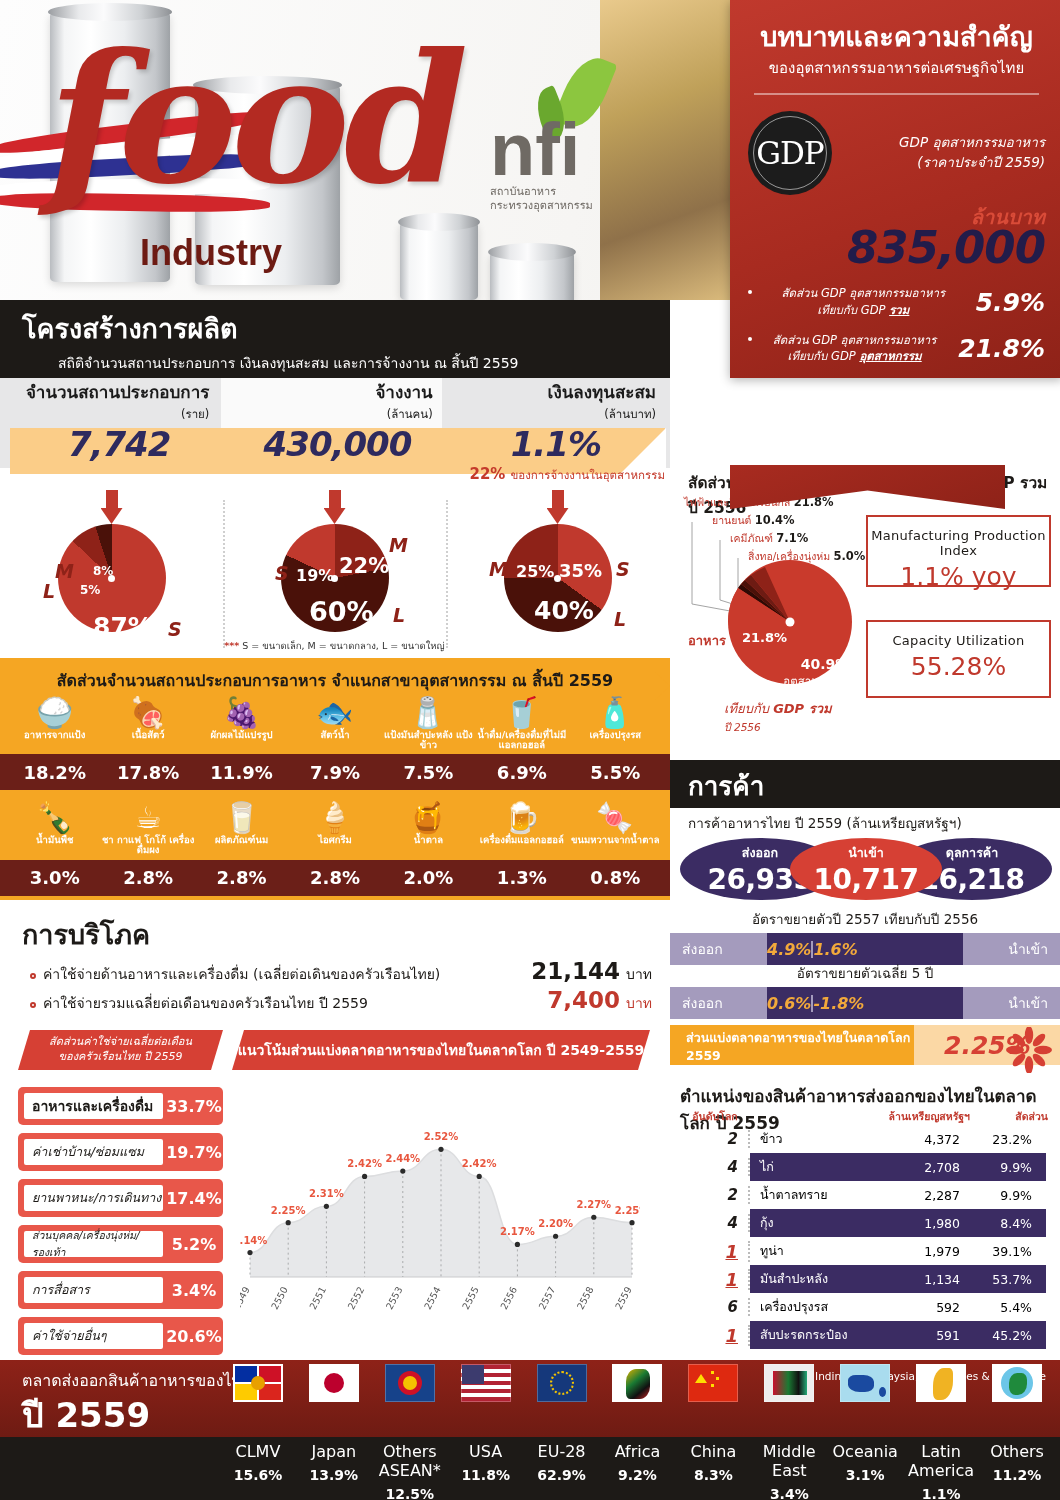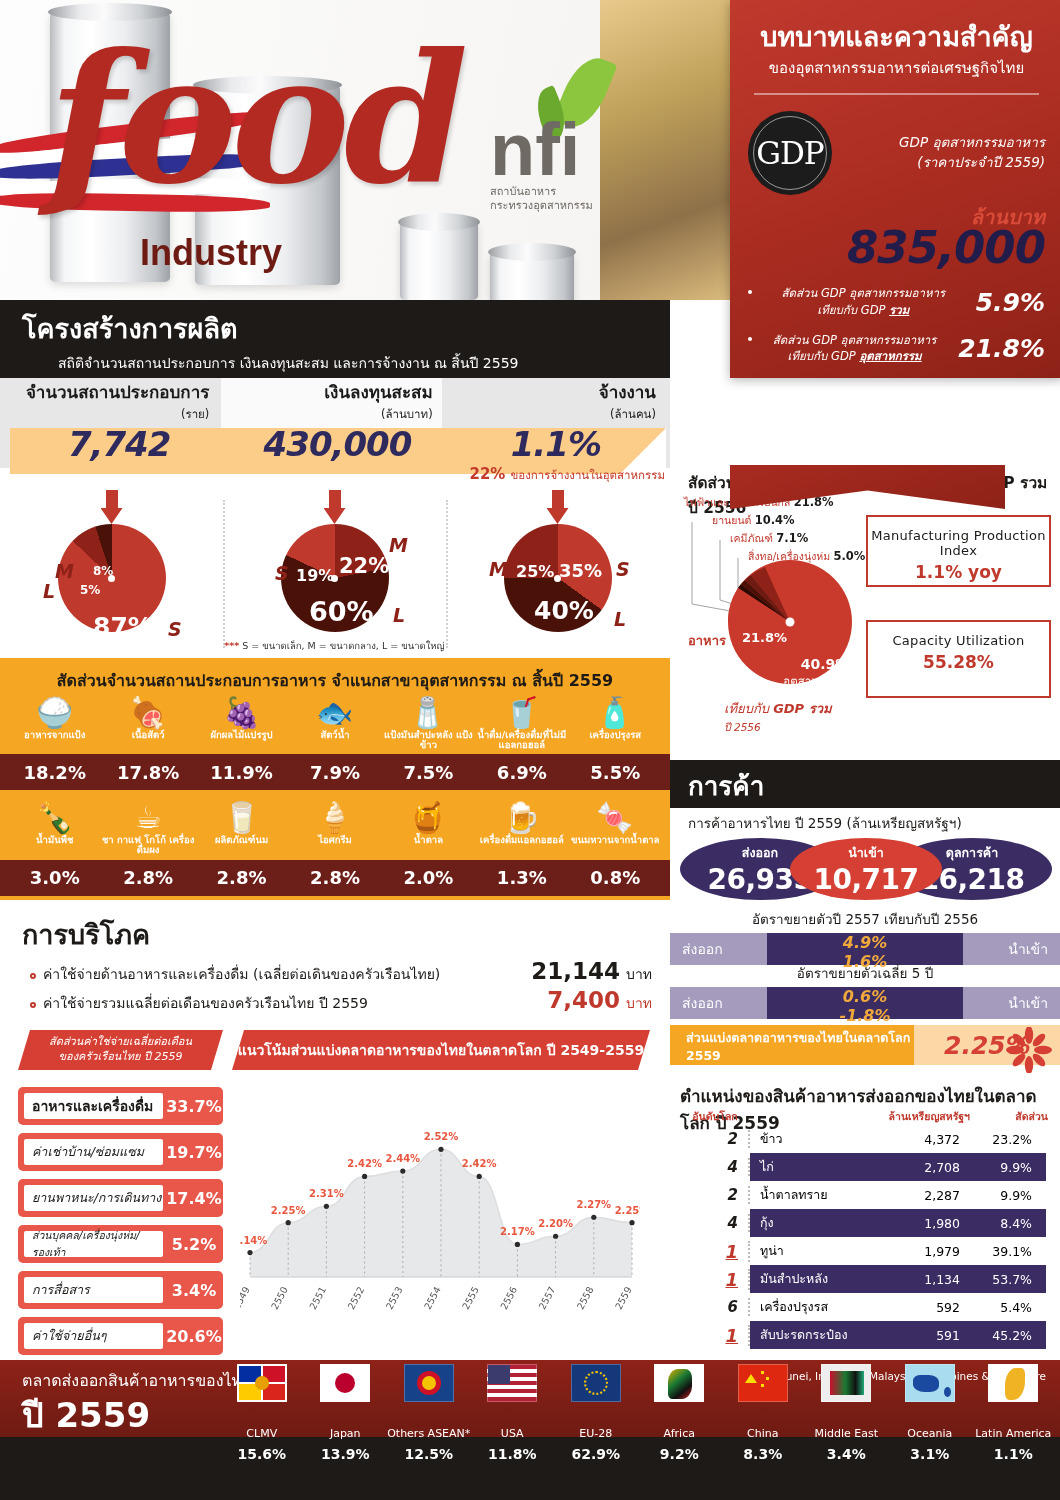--- a/index.html
+++ b/index.html
@@ -152,40 +152,40 @@
 
   
   .trend { position:absolute; left:240px; top:1085px; width:400px; height:255px; }
   .trend svg { display:block; }
   .gdp-sec { position:absolute; left:680px; top:470px; width:375px; height:275px; }
   .gdp-sec h3 { font-size:15.5px; font-weight:700; color:#1d1a17; padding-left:8px; }
   .leg { position:absolute; font-size:10.5px; color:#c0392d; white-space:nowrap; }
   .leg b { color:#1d1a17; font-size:11.5px; }
   .kbox { position:absolute; border:2px solid #c0392d; background:#fff; text-align:center; }
   .kbox .t { font-size:13px; color:#1d1a17; margin-top:11px; letter-spacing:.3px;}
-  .kbox .v { font-size:17px; font-weight:700; color:#c0392d; margin-top:4px; }
+  .kbox .v { font-size:25px; font-weight:400; color:#c0392d; margin-top:4px; }
 
   .sec-trade { position:absolute; left:670px; top:760px; width:390px; height:48px; }
   .sec-trade h2 { font-size:26px; font-weight:700; padding:5px 0 0 18px; }
   .trade-sub { position:absolute; left:688px; top:812px; font-size:13.5px; color:#1d1a17; }
   .ovals { position:absolute; left:680px; top:838px; width:375px; height:62px; }
   .oval { position:absolute; top:0; width:160px; height:62px; border-radius:50%;
     display:flex; flex-direction:column; align-items:center; justify-content:center; color:#fff; }
   .oval .l { font-size:12.5px; font-weight:700; }
   .oval .v { font-size:28px; font-weight:700; letter-spacing:-.5px; }
   .o1 { left:0; background:#3b2c63; }
   .o3 { left:212px; background:#3b2c63; }
   .o2 { left:110px; background:#d64034; z-index:3; width:152px;}
   .gr-title { text-align:center; font-size:13.5px; color:#1d1a17; }
   .gr-row { display:flex; height:32px; }
   .gr-row .side { flex:1; background:#a49bbd; color:#fff; display:flex; align-items:center;
     font-size:14px; padding:0 12px; }
   .gr-row .side.r { justify-content:flex-end; }
   .gr-row .mid { width:196px; background:#3b2c63; display:flex; align-items:center; justify-content:flex-start;
-    color:#f2a93b; font-size:16px; font-weight:700; font-style:italic; position:relative;flex-direction:column;}
+    color:#f2a93b; font-size:16px; font-weight:700; font-style:italic; position:relative;}
   .gr-row .mid .sep { width:2px; height:17px; background:#a49bbd; }
 
   .share-bar { position:absolute; left:670px; top:1025px; width:390px; height:46px; }
   .share-bar .p1 { position:absolute; left:0; top:0; width:262px; height:40px; background:#f5a623;
     clip-path: polygon(0 0,100% 0,calc(100% - 18px) 100%,0 100%); display:flex; align-items:center;
     padding-left:16px; color:#fff; font-size:12.5px; font-weight:700; }
   .share-bar .p2 { position:absolute; left:244px; top:0; width:146px; height:40px; background:#fbd8a5;
     display:flex; align-items:center; padding-left:30px; }
   .share-bar .p2 span { color:#d64034; font-size:25px; font-weight:700; font-style:italic; }
   .star { position:absolute; left:336px; top:2px; width:46px; height:46px; z-index:4; }
@@ -212,21 +212,21 @@
 
   
   .footer { position:absolute; left:0; top:1360px; width:1060px; height:140px;
     background: linear-gradient(180deg,#8e2218 0%,#6e1b13 55%,#1d1a17 55%,#1d1a17 100%); }
   .ft-title { position:absolute; left:22px; top:8px; color:#fff; font-size:16px; }
   .ft-year { position:absolute; left:22px; top:28px; color:#fff; font-size:34px; font-weight:700; }
   .ft-note { position:absolute; right:14px; top:10px; color:#fff; font-size:10.5px; }
   .flags { position:absolute; left:220px; top:4px; width:835px; height:132px; display:flex; }
   .fcell { flex:1; text-align:center; }
   .fimg { width:50px; height:38px; margin:0 auto; border:1px solid rgba(255,255,255,.25); overflow:hidden; position:relative; }
-  .fname { color:#fff; font-size:11px; margin-top:25px; }
+  .fname { color:#fff; font-size:16px; margin-top:40px; }
   .fpct { color:#fff; font-size:14px; font-weight:700; margin-top:6px; }
 </style>
 </head>
 <body>
 
 <div class="page">
 
   <div class="header">
     <div class="veg-left"></div>
     <div class="veg-right2"></div>
@@ -306,26 +306,26 @@
     <p>สถิติจำนวนสถานประกอบการ เงินลงทุนสะสม และการจ้างงาน ณ สิ้นปี 2559</p>
   </div>
 
   <div class="stats">
     <div class="stat-head">
       <div>
         <div class="t">จำนวนสถานประกอบการ</div>
         <div class="u">(ราย)</div>
       </div>
       <div>
+        <div class="t">จ้างงาน</div>
+        <div class="u">(ล้านคน)</div>
+      </div>
+      <div>
         <div class="t">เงินลงทุนสะสม</div>
         <div class="u">(ล้านบาท)</div>
-      </div>
-      <div>
-        <div class="t">จ้างงาน</div>
-        <div class="u">(ล้านคน)</div>
       </div>
     </div>
   </div>
   <div class="band"></div>
   <div class="band-notch"></div>
   <div class="nums">
     <div>
         <div class="n">7,742</div>
       </div>
     <div>
@@ -829,16 +829,24 @@
           <div class="fname">Oceania</div>
           <div class="fpct">3.1%</div>
         </div>
         <div class="fcell">
           <div class="fimg" style="background:#fff;">
             <div style="position:absolute;left:16px;top:3px;width:20px;height:32px;background:#f0b323;border-radius:55% 18% 60% 22%"></div>
           </div>
           <div class="fname">Latin America</div>
           <div class="fpct">1.1%</div>
         </div>
+        <div class="fcell">
+          <div class="fimg" style="background:#fff;">
+            <div style="position:absolute;left:50%;top:50%;width:32px;height:32px;margin:-16px 0 0 -16px;border-radius:50%;background:#6cc6e8"></div>
+            <div style="position:absolute;left:16px;top:8px;width:18px;height:22px;background:#1f8a3c;border-radius:45% 30% 50% 35%"></div>
+          </div>
+          <div class="fname">Others</div>
+          <div class="fpct">11.2%</div>
+        </div>
       </div>
   </div>
 
 </div>
 
 </body></html>

